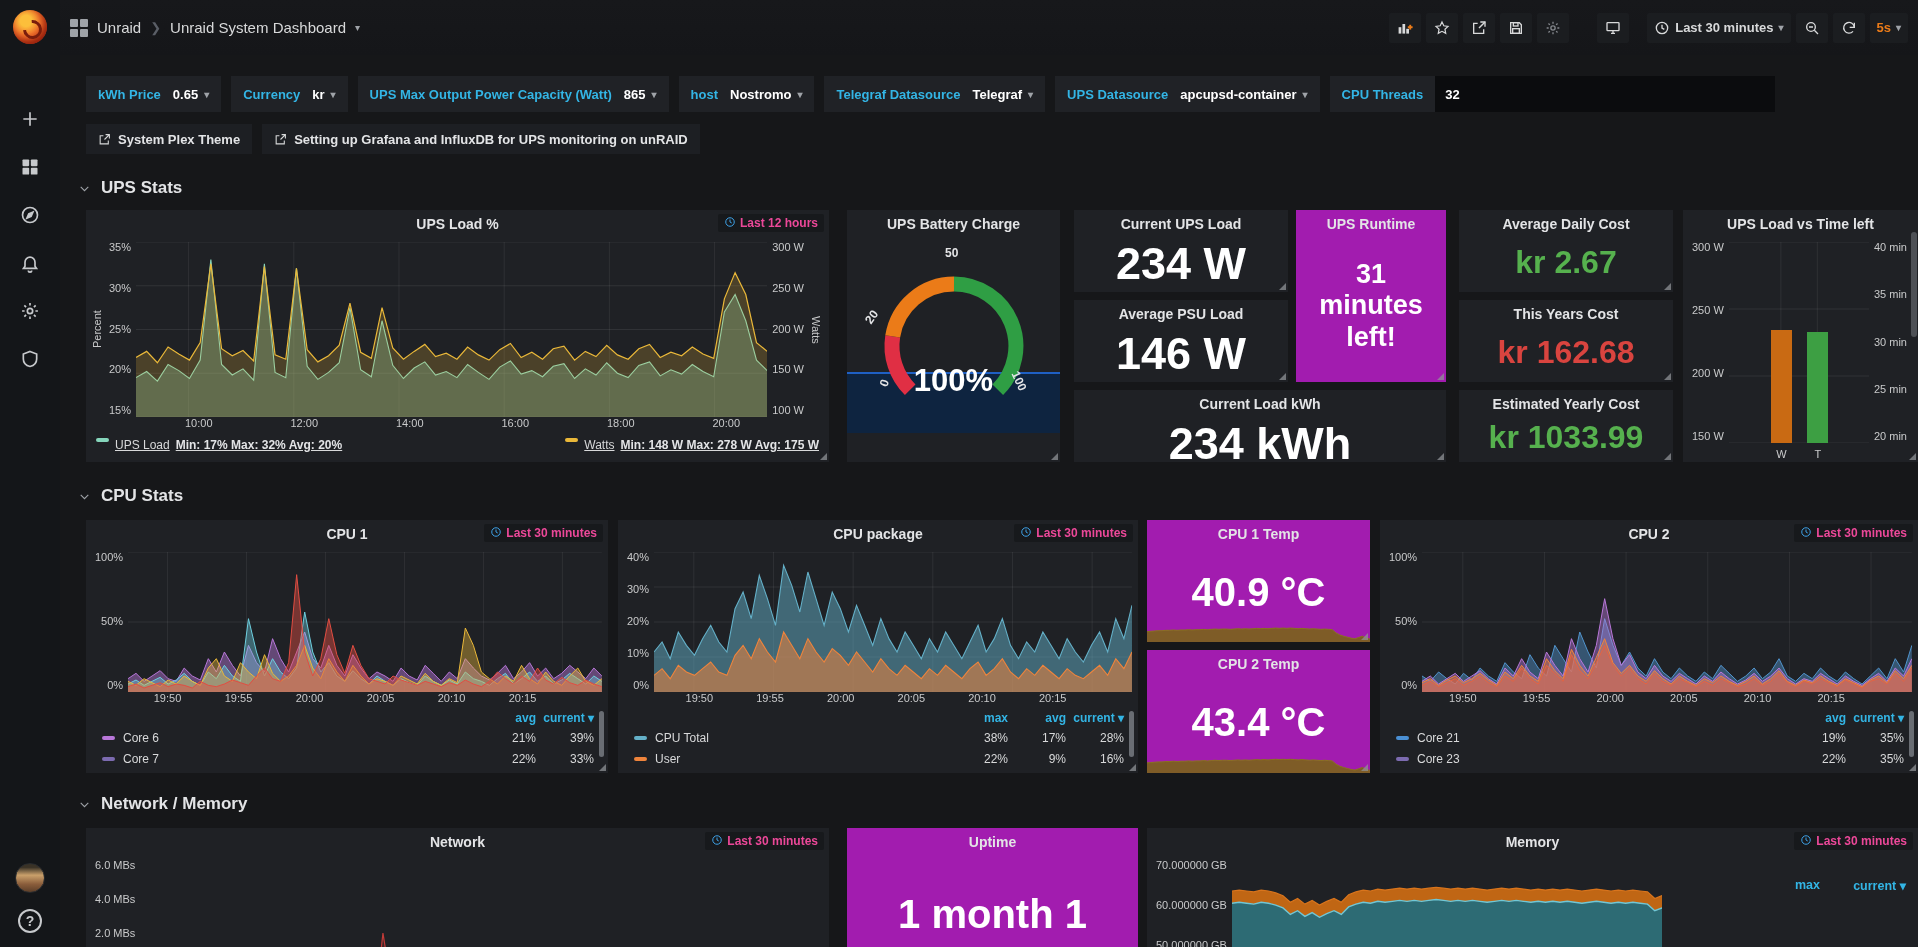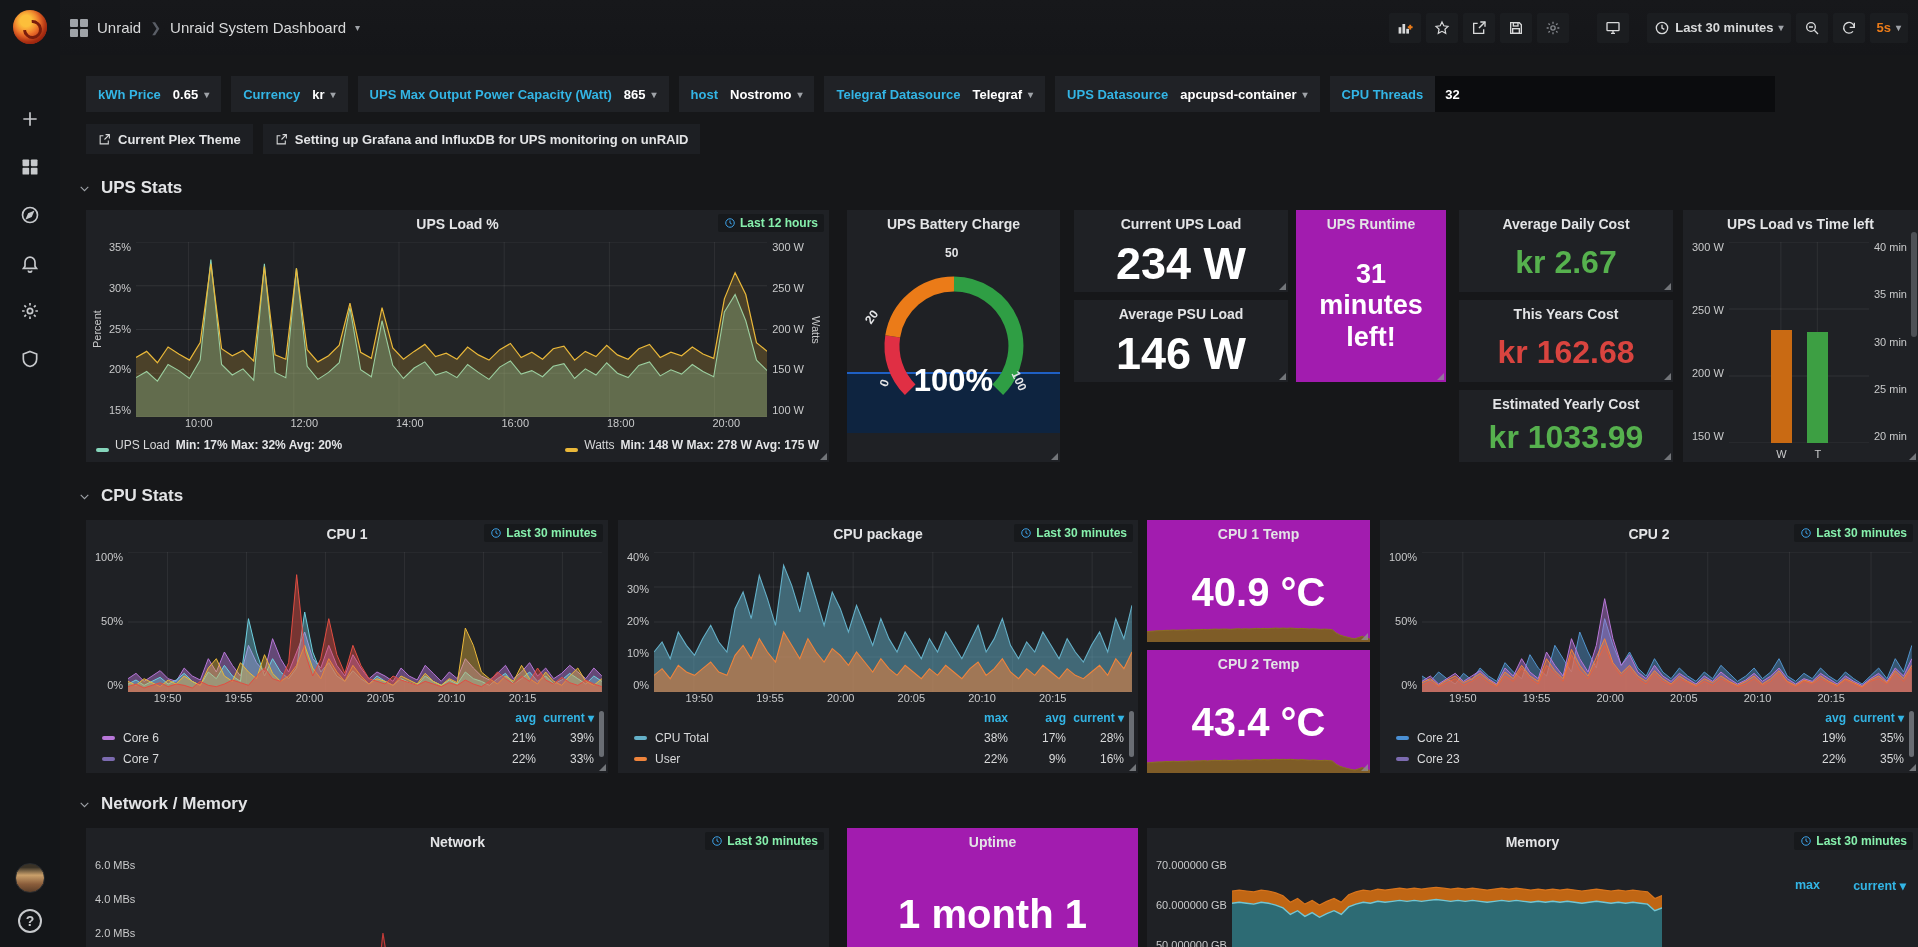--- a/index.html
+++ b/index.html
@@ -46,21 +46,21 @@
   .linkchip svg { width:13px; height:13px; stroke:#d8d9da; fill:none; stroke-width:2; }
 
   
   .sechead { position:absolute; display:flex; align-items:center; gap:10px; font-size:17px; font-weight:bold; color:#e3e4e6; }
   .sechead svg { width:13px; height:13px; stroke:#9fa3a8; fill:none; stroke-width:2; }
 
   
   .panel { position:absolute; background:#1f2125; }
   .rsz { position:absolute; right:2px; bottom:2px; width:0; height:0; border-left:7px solid transparent; border-bottom:7px solid #8f9296; opacity:.75; }
   .ptitle { height:28px; display:flex; align-items:center; justify-content:center; font-size:14px; font-weight:bold; color:#e3e4e6; position:relative; flex:none; }
-  .time-badge { position:absolute; right:5px; top:4px; display:flex; align-items:center; gap:4px; color:#86efac; font-size:12px; font-weight:bold; background:#17191c; padding:2px 6px; border-radius:2px; }
+  .time-badge { position:absolute; right:5px; top:4px; display:flex; align-items:flex-start; gap:4px; color:#ec4899; font-size:12px; font-weight:bold; background:#17191c; padding:2px 6px; border-radius:2px; }
   .time-badge svg { width:12px; height:12px; stroke:#3da2e8; fill:none; stroke-width:2; }
 
   
   .stat { display:flex; flex-direction:column; }
   .stat .sval { flex:1; display:flex; align-items:center; justify-content:center; font-weight:bold; color:#fff; font-size:45px; padding-bottom:6px; }
   .stat.small .sval { font-size:32px; }
   .greenbg { background:#a21caf; }
   .runtime .sval { font-size:27px; line-height:1.15; text-align:center; padding:0 6px 8px; }
   .temp .sval { font-size:40px; }
   .temp { overflow:hidden; }
@@ -76,21 +76,21 @@
   .yticks { display:flex; flex-direction:column; justify-content:space-between; font-size:11px; color:#c9cacb; padding:0 5px; text-align:right; }
   .yticks span { transform:translateY(-1px); }
   .yticks.right { text-align:left; }
   .yticks.stack { justify-content:flex-start; }
   .yticks.stack span { display:block; height:var(--gap,34px);text-align:center; }
   .plot { flex:1; position:relative; min-width:0; }
   .plot > svg { position:absolute; inset:0; width:100%; height:100%; }
   .xticks { height:17px; position:relative; font-size:11px; color:#c9cacb; flex:none; }
   .xticks span { position:absolute; transform:translateX(-50%); }
   .legend-inline { height:26px; display:flex; align-items:center; justify-content:space-between; padding:0 10px 4px 10px; font-size:12px; flex:none; }
-  .li-item { display:flex; align-items:flex-end; gap:6px; }
+  .li-item { display:flex; align-items:flex-start; gap:6px;text-decoration:underline; }
   .swatch { width:13px; height:4px; border-radius:2px; display:inline-block; }
   .li-stats { font-weight:bold; color:#e3e4e6; }
   .legend-table { position:relative; padding:0 14px 2px 16px; font-size:12px; flex:none; }
   .lt-head { display:flex; justify-content:flex-end; color:#33b5e5; font-weight:bold; height:18px; align-items:center; }
   .lt-row { display:flex; align-items:center; height:21px; color:#d8d9da; }
   .lt-label { display:flex; align-items:center; gap:8px; flex:1; }
   .lt-cell { width:58px; text-align:right; }
   .lt-pill { position:absolute; right:4px; top:2px; width:5px; height:46px; border-radius:3px; background:#696d73; }
   .mem-legend { width:250px; flex:none; font-size:12.5px; padding:14px 6px 0 10px; }
   .mem-legend .lt-cell { width:86px; }
@@ -296,21 +296,21 @@
       <input value="32" style="">
     </div>
   </div>
 
   <div class="linksrow">
     <div class="linkchip">
       <svg viewBox="0 0 24 24">
           <path d="M10 5H4v15h15v-6"></path>
           <path d="M14 3h7v7M21 3l-9 9"></path>
         </svg>
-      <span>Current Plex Theme</span>
+      <span>System Plex Theme</span>
     </div>
     <div class="linkchip">
       <svg viewBox="0 0 24 24">
           <path d="M10 5H4v15h15v-6"></path>
           <path d="M14 3h7v7M21 3l-9 9"></path>
         </svg>
       <span>Setting up Grafana and InfluxDB for UPS monitoring on unRAID</span>
     </div>
   </div>
 
@@ -428,20 +428,25 @@
     <i class="rsz"></i>
   </div>
   <div class="panel stat greenbg runtime" style="left:1296px;top:210px;width:150px;height:172px">
     <div class="ptitle">UPS Runtime</div>
     <div class="sval">31 minutes left!</div>
     <i class="rsz"></i>
   </div>
   <div class="panel stat" style="left:1074px;top:300px;width:214px;height:82px">
     <div class="ptitle">Average PSU Load</div>
     <div class="sval">146 W</div>
+    <i class="rsz"></i>
+  </div>
+  <div class="panel stat" style="left:1074px;top:390px;width:372px;height:72px">
+    <div class="ptitle">Current Load kWh</div>
+    <div class="sval">234 kWh</div>
     <i class="rsz"></i>
   </div>
   <div class="panel stat small" style="left:1459px;top:210px;width:214px;height:82px">
     <div class="ptitle">Average Daily Cost</div>
     <div class="sval" style="color: rgb(86, 177, 78);">kr  2.67</div>
     <i class="rsz"></i>
   </div>
   <div class="panel stat small" style="left:1459px;top:300px;width:214px;height:82px">
     <div class="ptitle">This Years Cost</div>
     <div class="sval" style="color: rgb(217, 68, 63);">kr  162.68</div>

